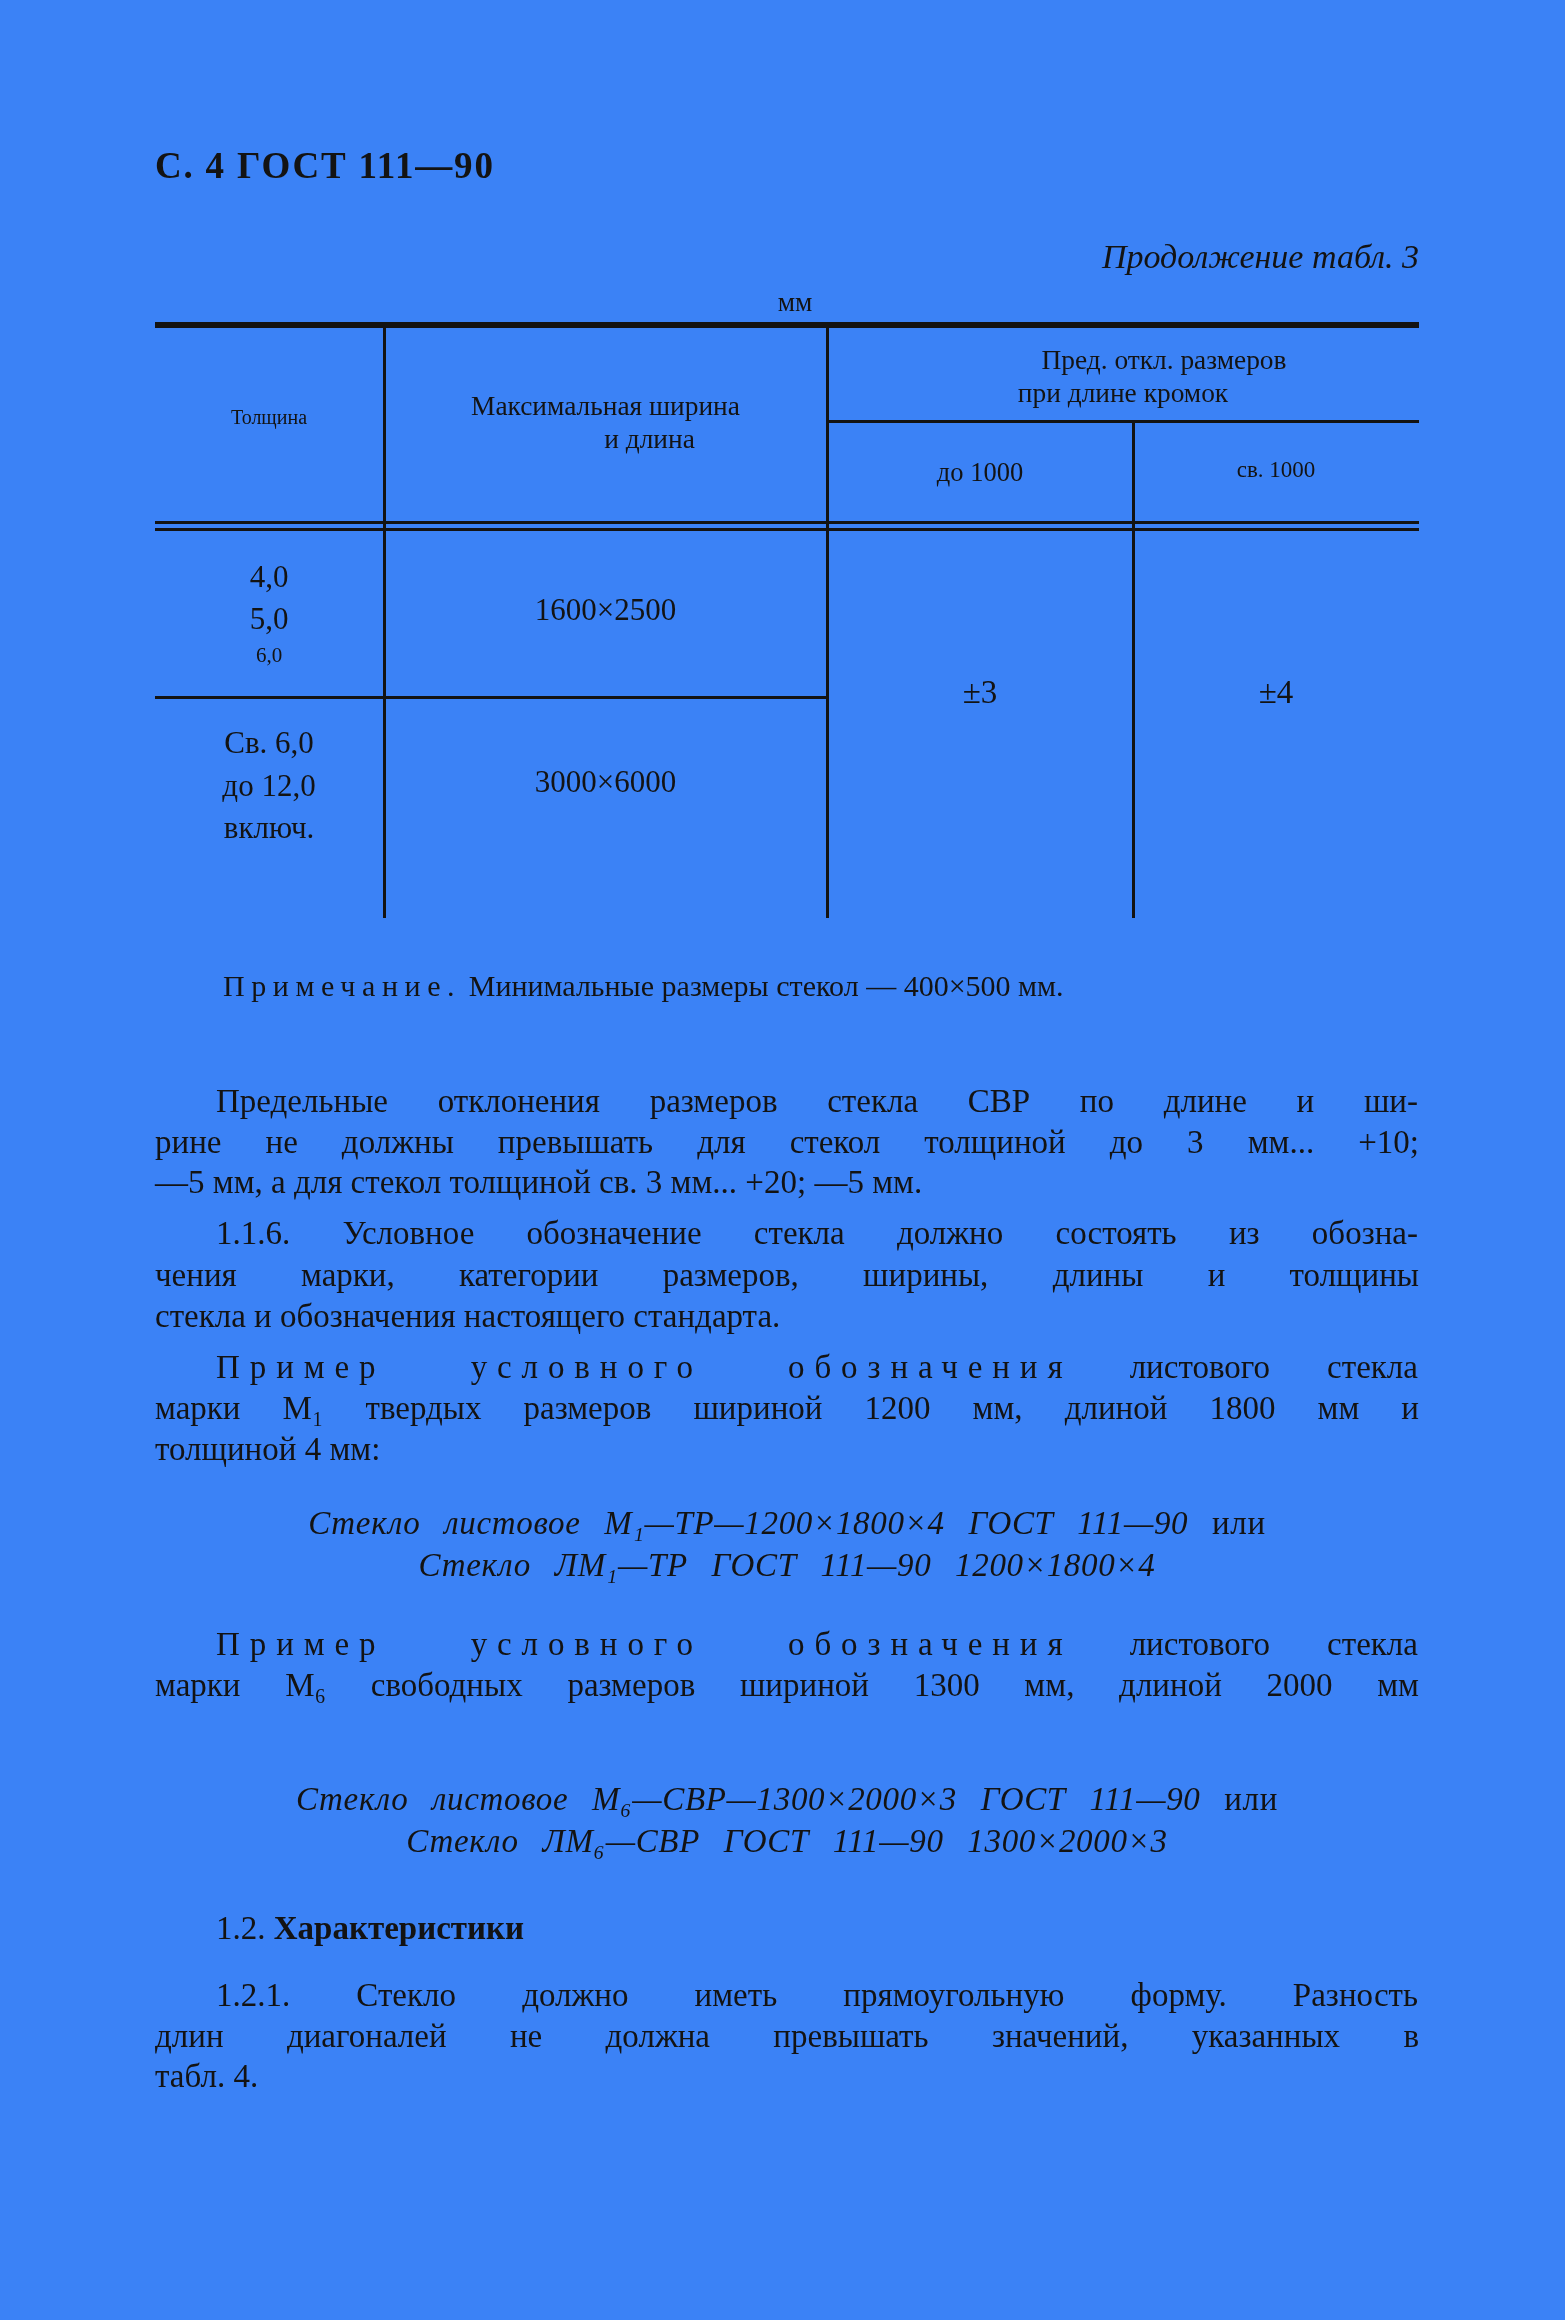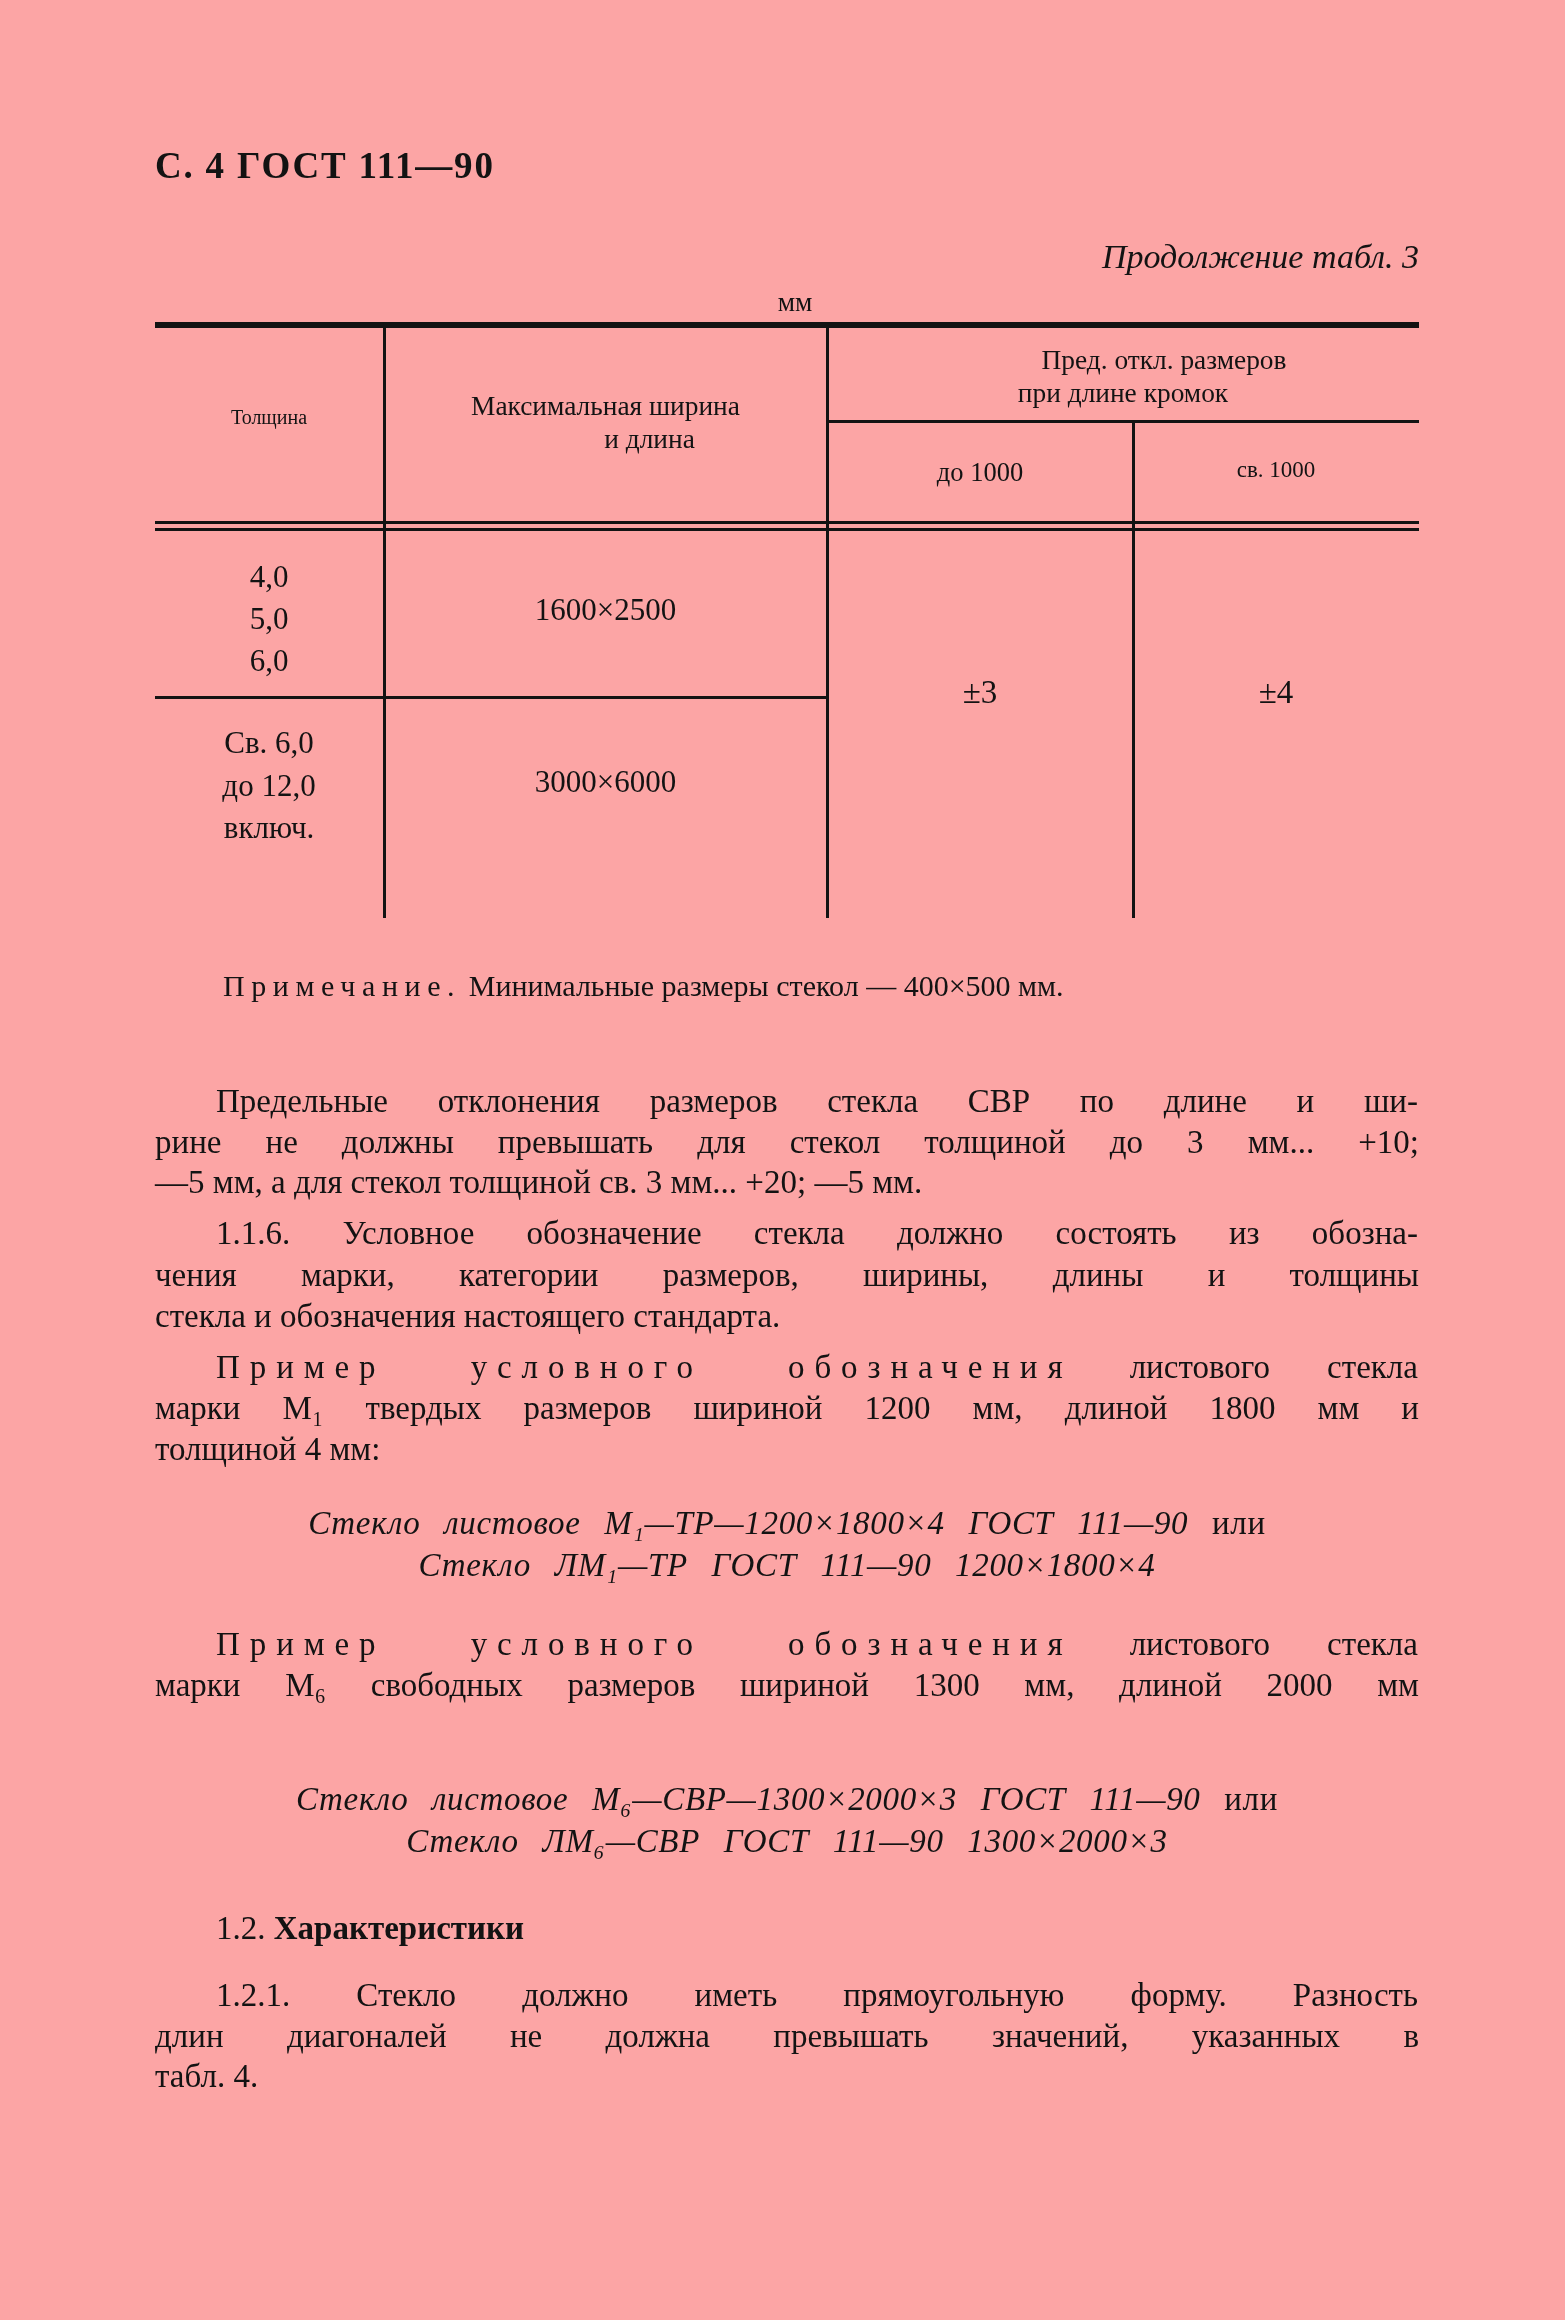--- a/index.html
+++ b/index.html
@@ -1,18 +1,18 @@
 <!DOCTYPE html>
 <html style="font-size:14.6px"><head>
 <meta charset="utf-8">
 <style>
   html,body { margin:0; padding:0; background:#d9d9d9; }
   .page {
     position:relative; width:1565px; height:2321px; margin:0 auto;
-    background:#fca5a5; color:#131313;
+    background:#3b82f6; color:#131313;
     font-family:"Liberation Serif","DejaVu Serif",serif;
     overflow:hidden;
   }
   .abs { position:absolute; }
   .rule { position:absolute; background:#131313; }
   .tcell { position:absolute; text-align:center; line-height:1.15; }
   .bline {
     position:absolute; left:155px; width:1264px;
     font-size:33px; line-height:41px; white-space:normal;
   }
@@ -53,21 +53,21 @@
     <div class="tcell" style="left:827px; top:345px; width:592px; font-size:27.4px;padding-left:41px;">Пред. откл. размеров</div>
     <div class="tcell" style="left:827px; top:378px; width:592px; font-size:27.4px;">при длине кромок</div>
     <div class="tcell" style="left:155px; top:406px; width:228px; font-size:20px;">Толщина</div>
     <div class="tcell" style="left:384px; top:391px; width:443px; font-size:27.4px;">Максимальная  ширина</div>
     <div class="tcell" style="left:384px; top:424px; width:443px; font-size:27.4px;padding-left:44px;">и длина</div>
     <div class="tcell" style="left:827px; top:457px; width:306px; font-size:26.5px;">до 1000</div>
     <div class="tcell" style="left:1133px; top:457px; width:286px; font-size:23px;">св. 1000</div>
 
     <div class="tcell" style="left:155px; top:559px; width:228px; font-size:31px;">4,0</div>
     <div class="tcell" style="left:155px; top:601px; width:228px; font-size:31px;">5,0</div>
-    <div class="tcell" style="left:155px; top:643px; width:228px; font-size:31px;">6,0</div>
+    <div class="tcell" style="left:155px; top:643px; width:228px; font-size:21px;">6,0</div>
     <div class="tcell" style="left:384px; top:592px; width:443px; font-size:31px;">1600×2500</div>
 
     <div class="tcell" style="left:827px; top:674px; width:306px; font-size:33px;">±3</div>
     <div class="tcell" style="left:1133px; top:674px; width:286px; font-size:33px;">±4</div>
 
     <div class="tcell" style="left:155px; top:725px; width:228px; font-size:31px;">Св. 6,0</div>
     <div class="tcell" style="left:155px; top:768px; width:228px; font-size:31px;">до 12,0</div>
     <div class="tcell" style="left:155px; top:810px; width:228px; font-size:31px;">включ.</div>
     <div class="tcell" style="left:384px; top:764px; width:443px; font-size:31px;">3000×6000</div>
   </div>

